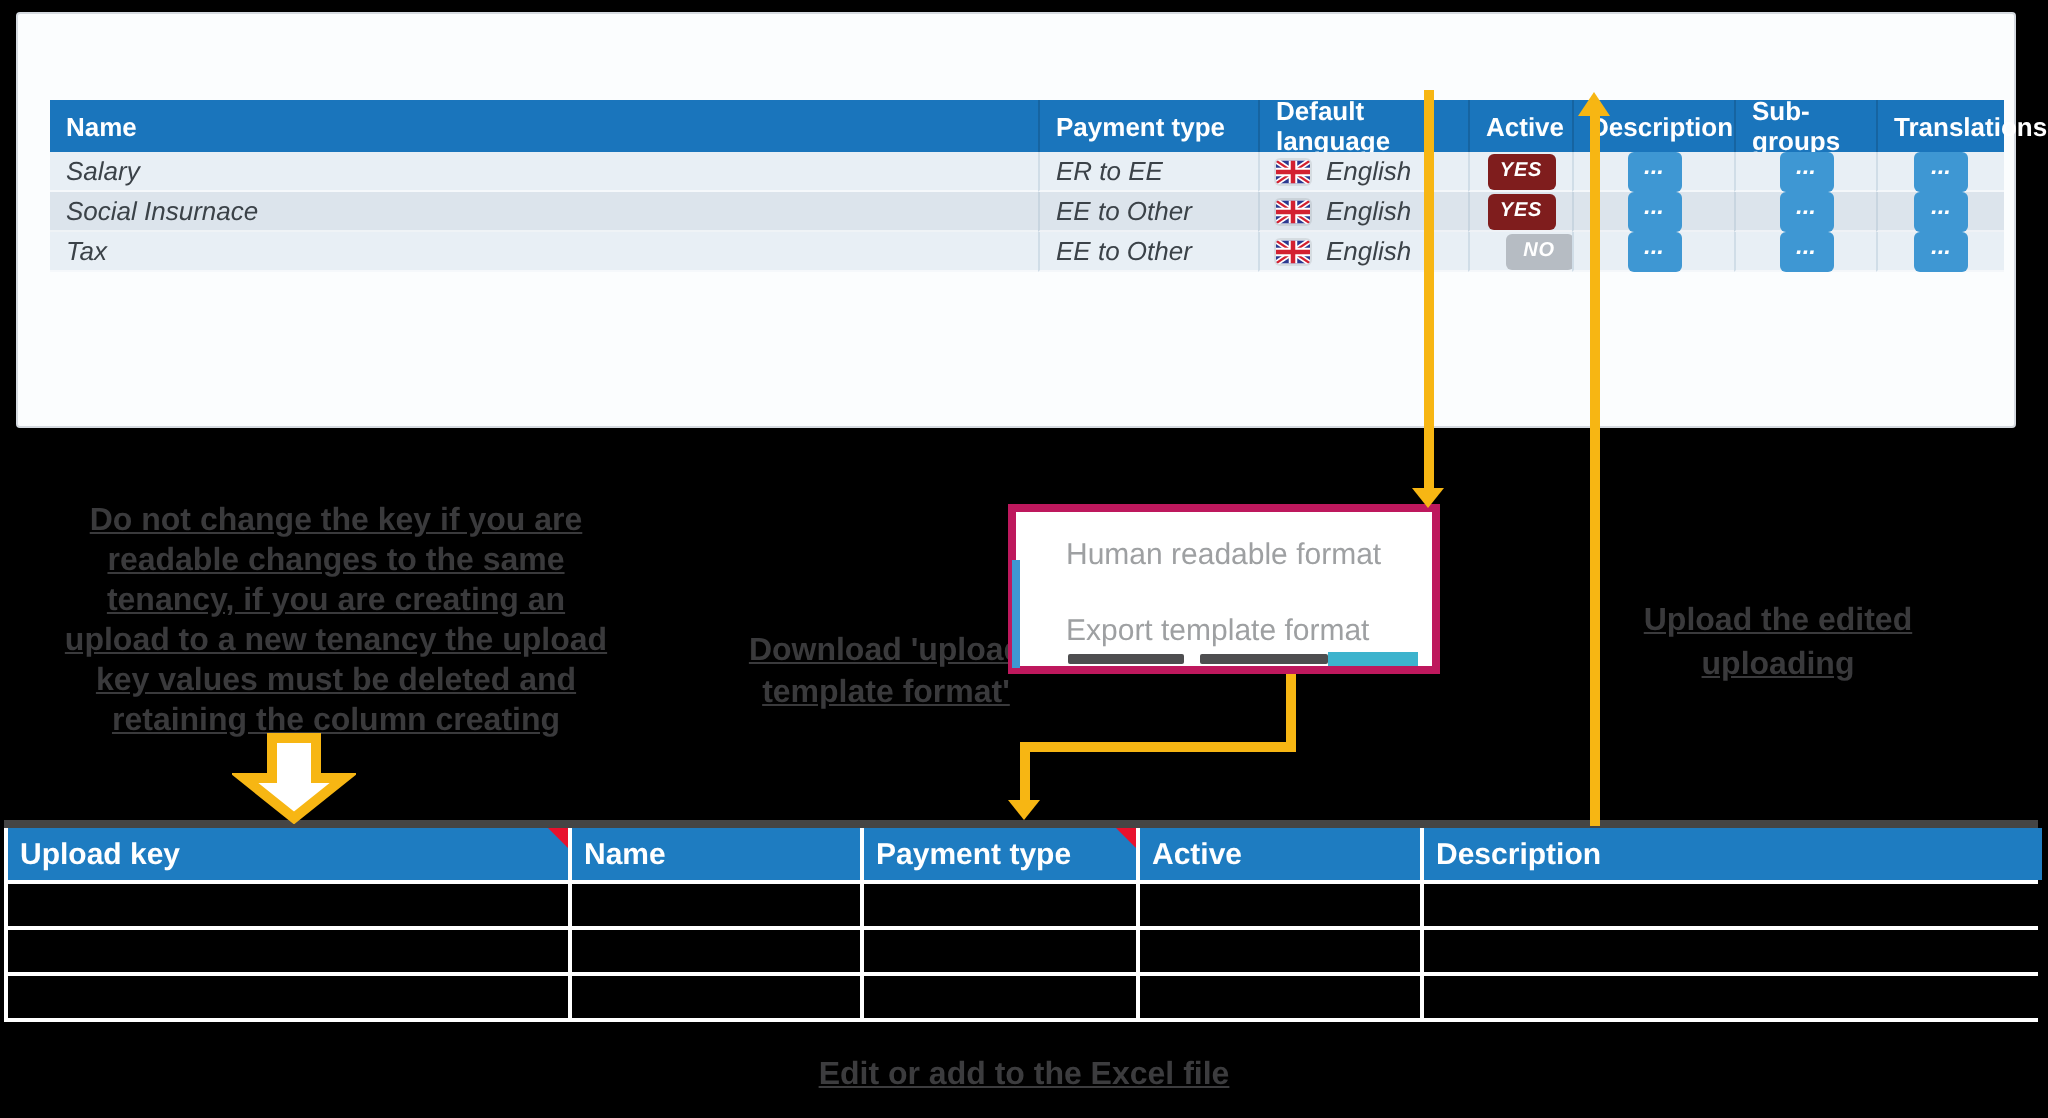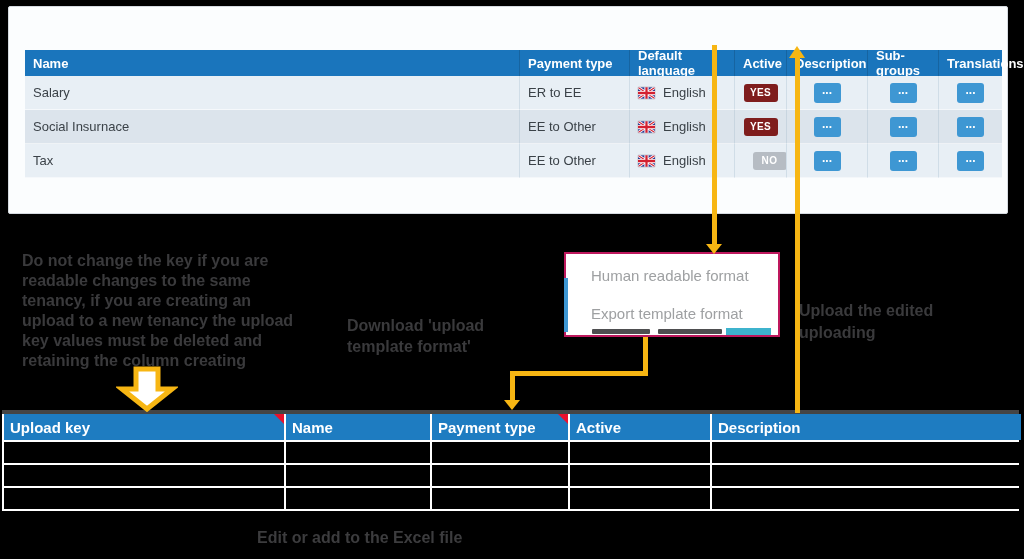--- a/index.html
+++ b/index.html
@@ -24,22 +24,22 @@
   .caret-btn{left:744px;top:17px;width:25px;border-radius:0 4px 4px 0;}
   .upload-btn{left:778px;top:17px;width:64px;}
   .group-btn{left:852px;top:17px;width:150px;}
 
   
   .grid{position:absolute;left:25px;top:50px;width:977px;display:grid;
         grid-template-columns:494px 110px 105px 52px 81px 71px 64px;z-index:2;}
   .th{background:var(--hdr-blue);color:#fff;font-weight:600;font-size:13px;height:26px;
       display:flex;align-items:center;padding:0 8px;border-left:1px solid rgba(0,0,0,.14);}
   .th:first-child{border-left:none;}
-  .td{height:34px;display:flex;align-items:center;padding:0 8px;font-size:13px;color:#3b4248;
-      border-left:1px solid rgba(148,173,194,.28);border-bottom:1px solid rgba(255,255,255,.55);}
+  .td{height:20px;display:flex;align-items:center;padding:0 8px;font-size:13px;color:#3b4248;
+      border-left:1px solid rgba(148,173,194,.28);border-bottom:1px solid rgba(255,255,255,.55);font-style:italic;}
   .td.first{border-left:none;}
   .td.center{justify-content:center;}
   .r-light{background:#e8eff5;}
   .r-dark{background:#dce4ec;}
   .flag{width:17px;height:12px;border-radius:2px;overflow:hidden;margin-right:8px;flex:0 0 auto;
         box-shadow:0 0 0 1px rgba(0,0,0,.08);}
   .badge{min-width:34px;height:18px;border-radius:3px;color:#fff;font-weight:700;font-size:10px;
          letter-spacing:.4px;display:inline-flex;align-items:center;justify-content:center;padding:0 6px;}
   .badge.yes{background:#7f1d1d;}
   .badge.no{background:#b6bcc3;margin-left:18px;}
@@ -51,29 +51,29 @@
 
   
   .yline{position:absolute;background:var(--yellow);z-index:3;}
   .ah-down{position:absolute;width:0;height:0;border-left:8px solid transparent;
            border-right:8px solid transparent;border-top:10px solid var(--yellow);z-index:5;}
   .ah-up{position:absolute;width:0;height:0;border-left:8px solid transparent;
          border-right:8px solid transparent;border-bottom:12px solid var(--yellow);z-index:5;}
 
   
   .note{position:absolute;color:#3a3a3c;font-weight:700;font-size:16px;line-height:20px;
-        z-index:2;}
+        text-align:center;z-index:2;text-decoration:underline;}
   .left-note{left:22px;top:251px;width:292px;}
   .download-note{left:347px;top:315px;width:192px;line-height:21px;}
   .upload-note{left:799px;top:300px;width:180px;line-height:22px;}
   .caption{left:257px;top:528px;width:510px;font-size:16px;color:#3c3c3e;}
 
   
-  .popup{position:absolute;left:564px;top:252px;width:216px;height:85px;background:#fff;
-         border:2px solid #be185d;z-index:4;}
+  .popup{position:absolute;left:504px;top:252px;width:216px;height:85px;background:#fff;
+         border:4px solid #be185d;z-index:4;}
   .popup-item{position:absolute;left:25px;font-size:15px;color:#9ea0a2;white-space:nowrap;cursor:pointer;}
   .popup-item.i0{top:13px;}
   .popup-item.i1{top:51px;}
   .popup-sliver{position:absolute;left:-2px;top:24px;width:4px;height:54px;background:var(--accent);}
   .popup-teal{position:absolute;right:7px;bottom:0;width:45px;height:7px;background:#3db3cd;}
   .popup-smudge{position:absolute;bottom:1px;height:5px;background:#4e4e50;border-radius:1px;}
 
   
   .block-arrow{position:absolute;left:116px;top:366px;z-index:4;}
 

